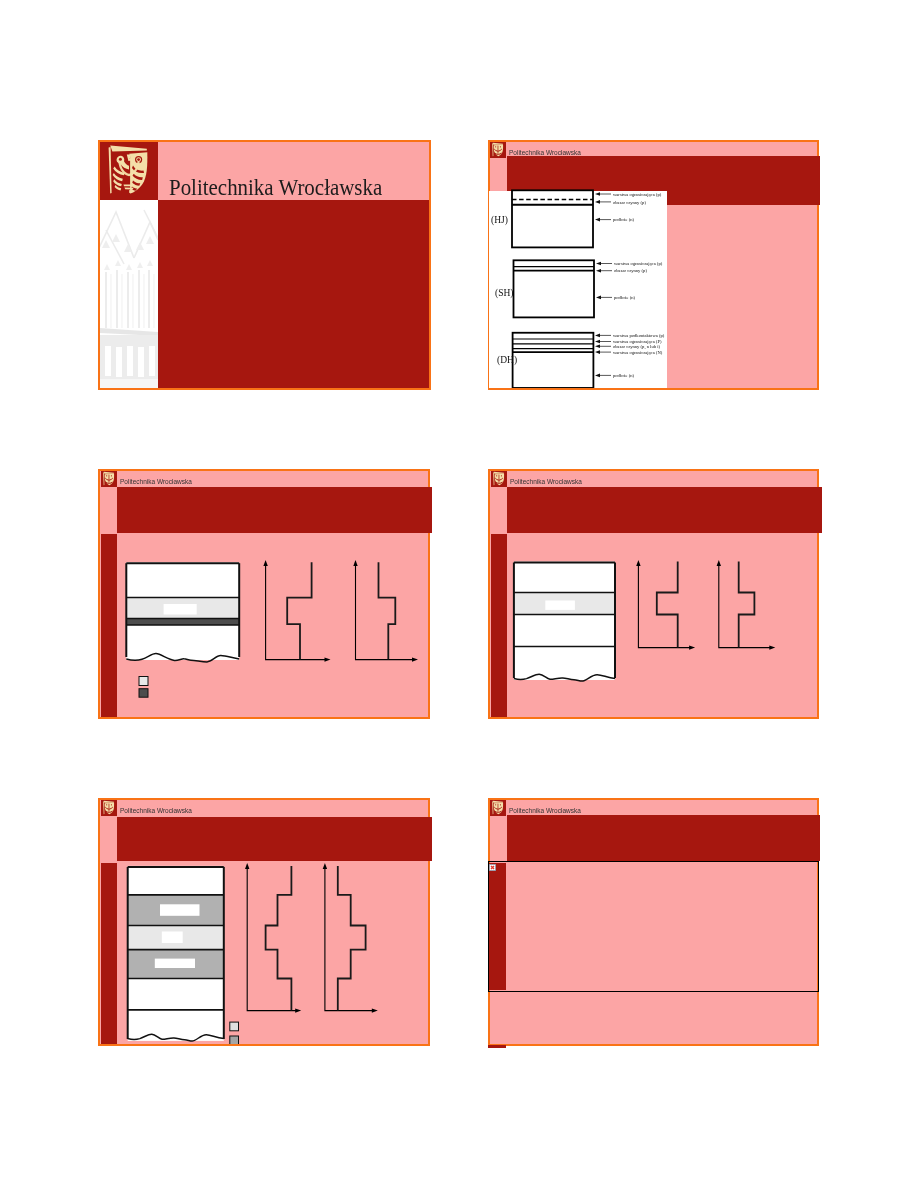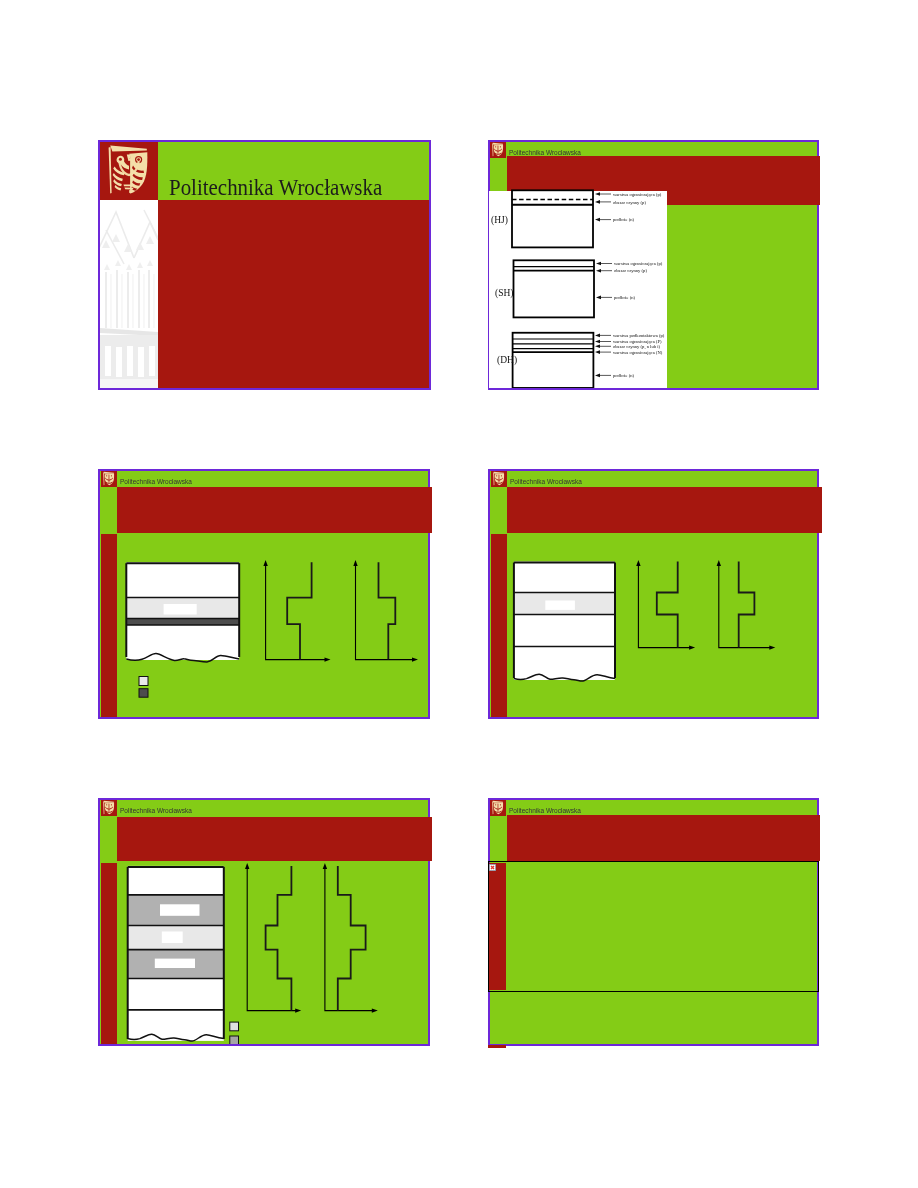--- a/index.html
+++ b/index.html
@@ -1,18 +1,18 @@
 <!DOCTYPE html>
 <html><head>
 <meta charset="utf-8">
 <style>
   html,body{margin:0;padding:0;}
   body{width:918px;height:1188px;background:#ffffff;position:relative;
        font-family:"Liberation Sans", sans-serif;}
-  .slide{position:absolute;background:#84cc16;border:2px solid #6d28d9;box-sizing:border-box;}
+  .slide{position:absolute;background:#fca5a5;border:2px solid #f97316;box-sizing:border-box;}
   .abs{position:absolute;}
   svg{display:block;}
 </style>
 </head>
 <body>
 
 <svg width="0" height="0" style="position:absolute">
   <defs>
     <g id="emblem">
 

